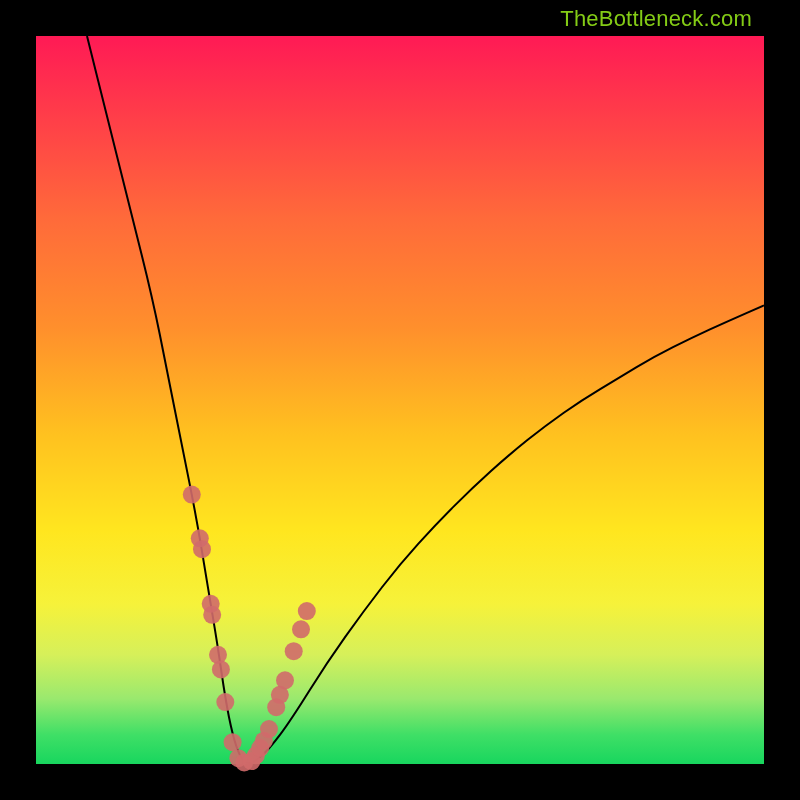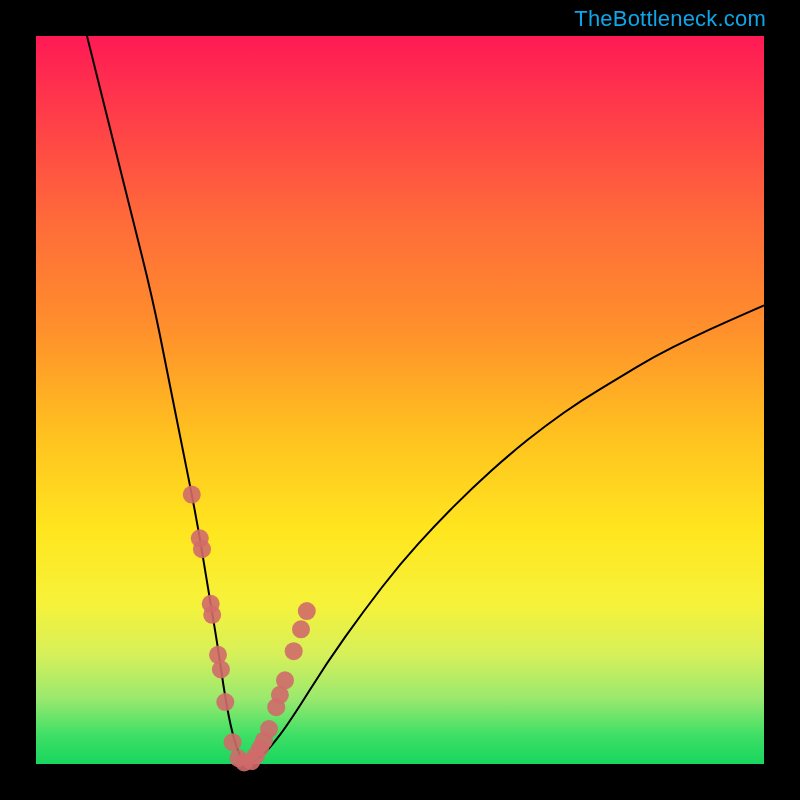--- a/index.html
+++ b/index.html
@@ -35,22 +35,22 @@
       #f6f23a 78%,
       #d6f05a 85%,
       #9ae96e 91%,
       #3fdf66 96%,
       #18d65e 100%
     );
   }
   .watermark {
     position: absolute;
     top: 6px;
-    right: 34px;
-    color: #0ea5e9;
+    right: 48px;
+    color: #84cc16;
     font-size: 22px;
     letter-spacing: 0.2px;
     font-weight: 400;
   }
   svg.overlay {
     position: absolute;
     left: 0;
     top: 0;
     width: 728px;
     height: 728px;

